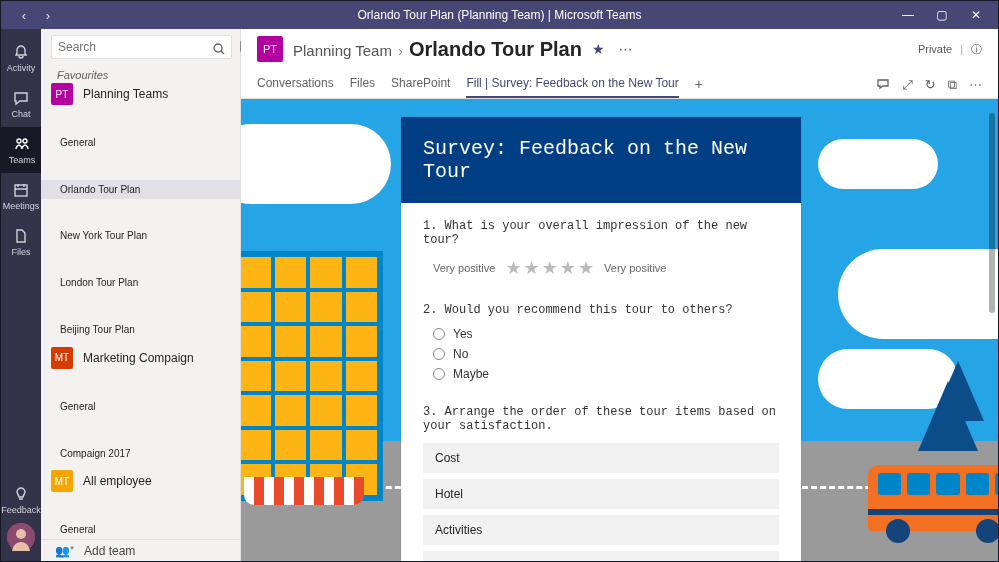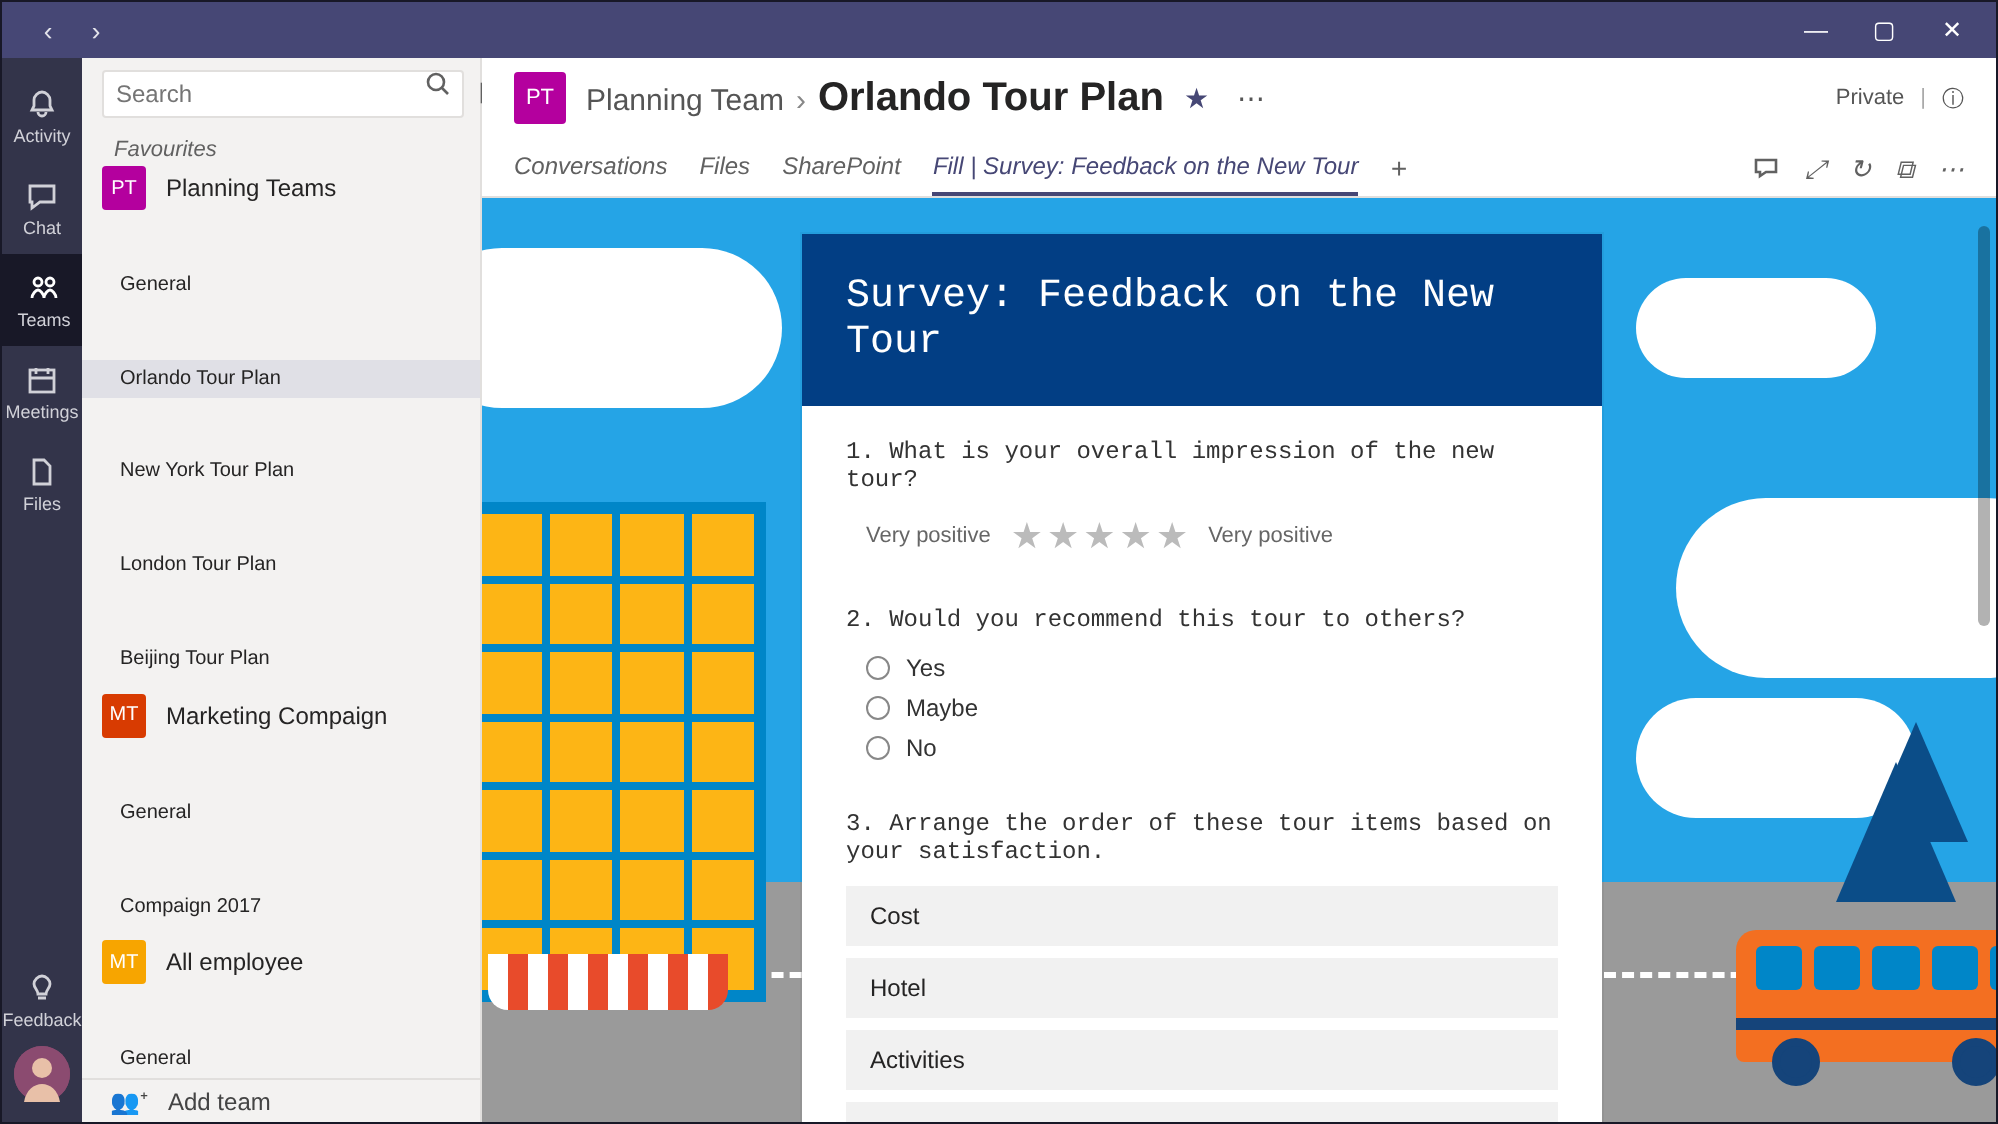--- a/index.html
+++ b/index.html
@@ -50,21 +50,21 @@
   margin-bottom: 10px; display: flex; align-items: center; justify-content: center;
   color: #fff; font-size: 14px;
 }
 
 .teamlist {
   width: 200px; background: #f3f2f1; border-right: 1px solid #e1dfdd;
   display: flex; flex-direction: column; padding-top: 6px; flex-shrink: 0;
 }
 .searchrow { display: flex; align-items: center; padding: 0 10px 6px 10px; gap: 8px; }
 .searchbox {
-  flex: 1; display: flex; align-items: flex-start; height: 24px;
+  flex: 1; display: flex; align-items: flex-end; height: 24px;
   background: #fff; border: 1px solid #e1dfdd; border-radius: 2px;
   padding: 0 6px;
 }
 .searchbox input {
   border: none; outline: none; flex: 1; font-size: 12px; height: 100%;
   background: transparent; color: #444;
 }
 .searchbox .sicon, .compose-icon { color: #616161; cursor: pointer; }
 .compose-icon { font-size: 14px; }
 .favlabel { padding: 4px 16px 2px 16px; font-size: 11px; color: #616161; font-style: italic; }
@@ -101,21 +101,21 @@
 .channel-header .star { color: #464775; font-size: 14px; cursor: pointer; }
 .channel-header .more { color: #555; font-size: 14px; cursor: pointer; margin-left:4px;}
 .channel-header .hdr-right {
   margin-left: auto; display: flex; align-items: center; gap: 8px;
   color: #555; font-size: 11px;
 }
 .channel-header .hdr-right .pipe { color:#aaa;}
 
 .tabbar {
   height: 30px; display: flex; align-items: flex-end; gap: 16px;
-  padding: 0 16px; border-bottom: 1px solid #e1dfdd; font-style: italic;
+  padding: 0 16px; border-bottom: 1px solid #e1dfdd;
 }
 .tabbar .tab {
   font-size: 12px; color: #616161; padding-bottom: 6px; cursor: pointer;
   border-bottom: 2px solid transparent;
 }
 .tabbar .tab.active { color: #464775; border-bottom-color: #464775; }
 .tabbar .addtab { font-size: 14px; color: #616161; cursor: pointer; padding-bottom: 6px; }
 .tabbar .tabbar-right {
   margin-left: auto; display: flex; gap: 12px; color: #616161;
   font-size: 13px; padding-bottom: 4px;
@@ -207,20 +207,21 @@
 }
 </style>
 </head>
 <body>
 
 <div class="titlebar">
   <div class="nav-arrows">
     <span>‹</span>
     <span>›</span>
   </div>
+  <div class="wintitle">Orlando Tour Plan (Planning Team) | Microsoft Teams</div>
   <div class="winctrls">
     <span>—</span>
     <span>▢</span>
     <span>✕</span>
   </div>
 </div>
 
 <div class="body-row">
 
   <div class="apprail">
@@ -430,25 +431,25 @@
             </div>
           </div>
           <div class="q">
             <div class="qtext">2. Would you recommend this tour to others?</div>
             <div class="radio-opt">
                 <span class="circ"></span>
                 <span>Yes</span>
               </div>
             <div class="radio-opt">
                 <span class="circ"></span>
-                <span>Maybe</span>
+                <span>No</span>
               </div>
             <div class="radio-opt">
                 <span class="circ"></span>
-                <span>No</span>
+                <span>Maybe</span>
               </div>
           </div>
           <div class="q" style="margin-bottom:0">
             <div class="qtext">3. Arrange the order of these tour items based on your satisfaction.</div>
             <div class="rank-item">Cost</div>
             <div class="rank-item">Hotel</div>
             <div class="rank-item">Activities</div>
             <div class="rank-item">Food</div>
           </div>
         </div>

